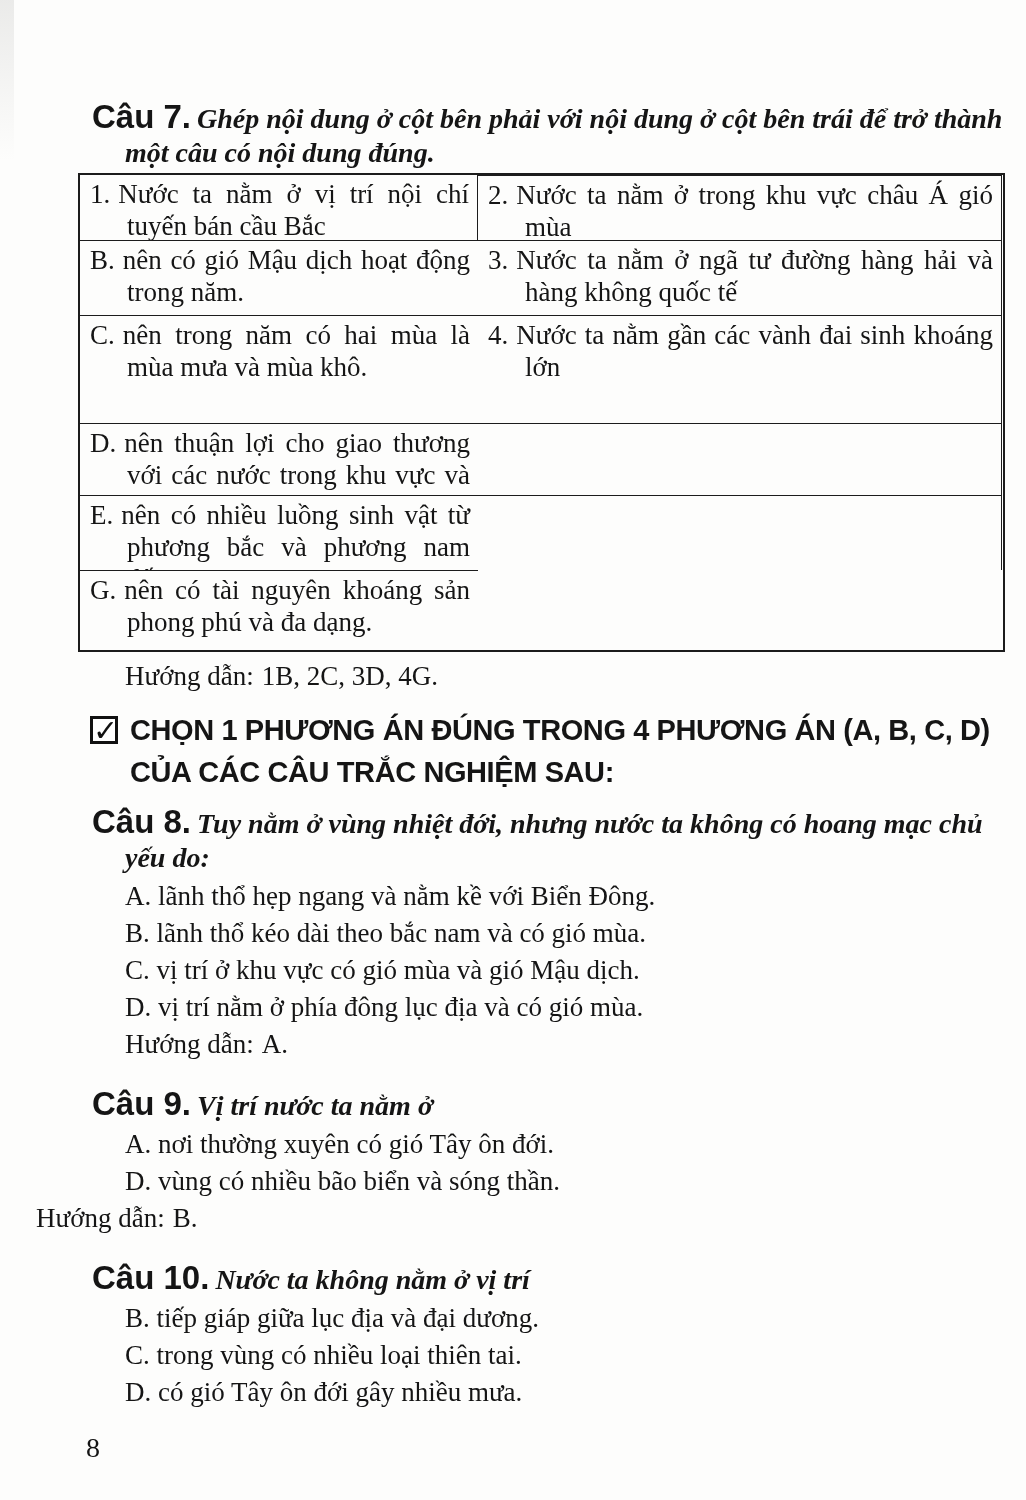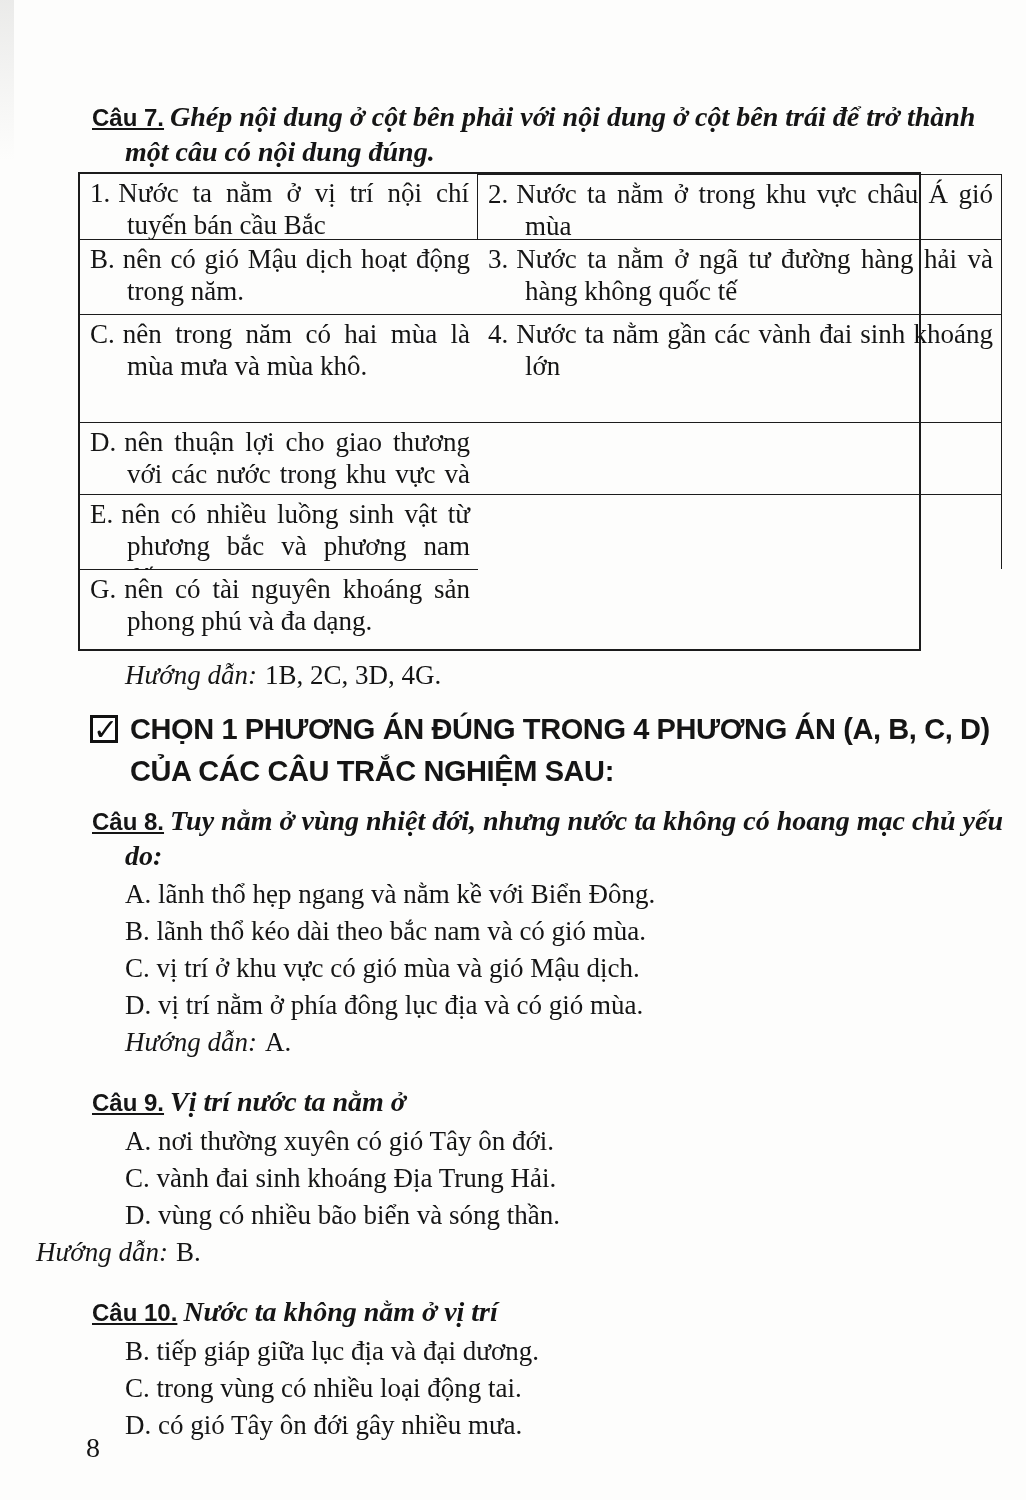--- a/index.html
+++ b/index.html
@@ -22,29 +22,28 @@
     font-weight: bold;
     font-style: italic;
     font-size: 28px;
     line-height: 34px;
     max-width: 915px;
   }
   .q-label {
     font-family: "Liberation Sans", "DejaVu Sans", sans-serif;
     font-style: normal;
     font-weight: bold;
-    font-size: 24px;
+    font-size: 33px;
     padding-right: 6px;
-    text-decoration: underline;
   }
 
   
   .match-table {
     margin: 3px 0 0 78px;
-    width: 843px;
+    width: 927px;
     border: 2.5px solid #1c1c1c;
     display: grid;
     grid-template-columns: 398px 524px;
     grid-template-rows: 65px 75px 108px 72px 75px 80px;
     box-sizing: border-box;
   }
   .cell {
     padding: 3px 8px 0 47px;
     text-indent: -37px;
     text-align: justify;
@@ -57,21 +56,21 @@
   .cell.rt    { }
   .row2 { border-top: 1.5px solid #1c1c1c; }
   .cell .num { padding-right: 8px; }
 
   .guide {
     margin-left: 125px;
     line-height: 37px;
     margin-top: 6px;
     font-size: 27px;
   }
-  .guide .g-label { font-style: italic; padding-right: 8px; }
+  .guide .g-label { padding-right: 8px; }
 
   
   .section-heading {
     display: flex;
     align-items: flex-start;
     margin: 14px 0 0 90px;
     font-family: "Liberation Sans", "DejaVu Sans", sans-serif;
     font-weight: bold;
     font-size: 29px;
     line-height: 42px;
@@ -172,31 +171,30 @@
     <div class="guide" style="margin-top:0;">
       <span class="g-label">Hướng dẫn:</span><span>A.</span>
     </div>
   </div>
 
   <div class="q-block spaced">
     <div class="q-title">
       <span class="q-label">Câu 9.</span><span>Vị trí nước ta nằm ở</span>
     </div>
     <div class="option">A. nơi thường xuyên có gió Tây ôn đới.</div>
-    <div class="option">C. vành đai sinh khoáng Địa Trung Hải.</div>
     <div class="option">D. vùng có nhiều bão biển và sóng thần.</div>
     <div class="guide" style="margin-top:0;margin-left:36px;">
       <span class="g-label">Hướng dẫn:</span><span>B.</span>
     </div>
   </div>
 
   <div class="q-block spaced">
     <div class="q-title">
       <span class="q-label">Câu 10.</span><span>Nước ta không nằm ở vị trí</span>
     </div>
     <div class="option">B. tiếp giáp giữa lục địa và đại dương.</div>
-    <div class="option">C. trong vùng có nhiều loại động tai.</div>
+    <div class="option">C. trong vùng có nhiều loại thiên tai.</div>
     <div class="option">D. có gió Tây ôn đới gây nhiều mưa.</div>
 
   </div>
 
   <div class="page-number">8</div>
 </div>
 
 </body></html>

